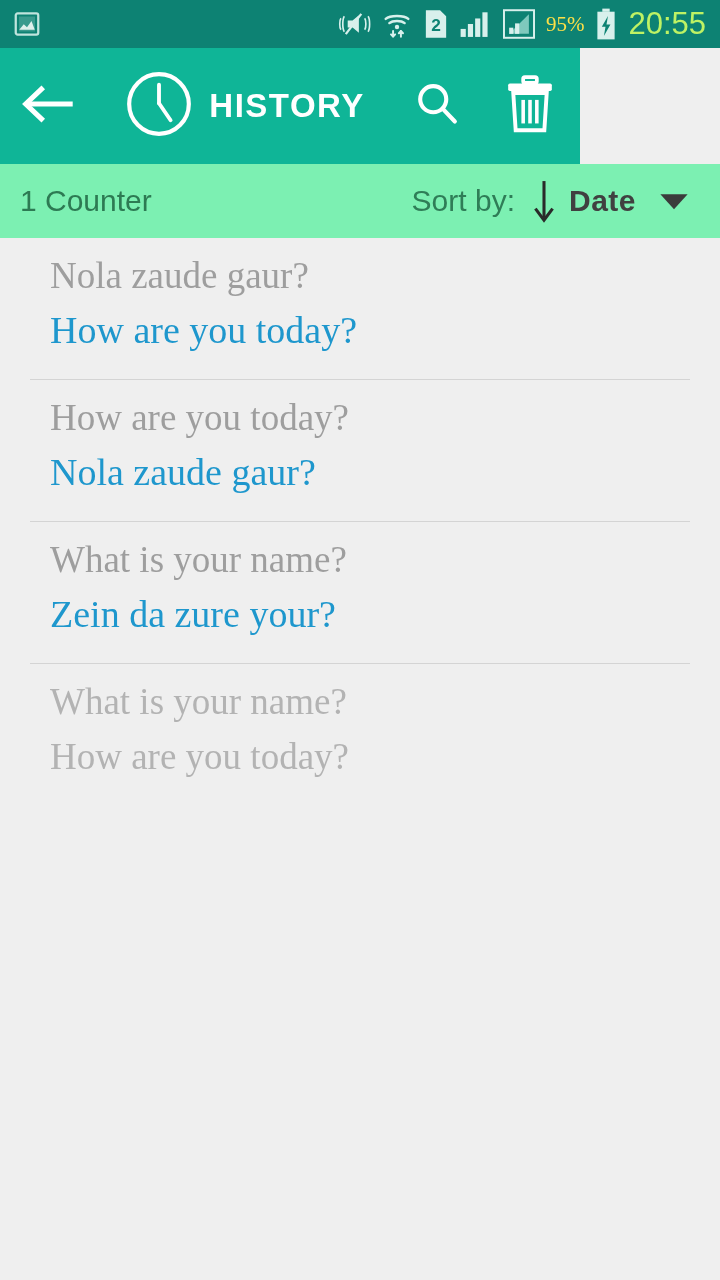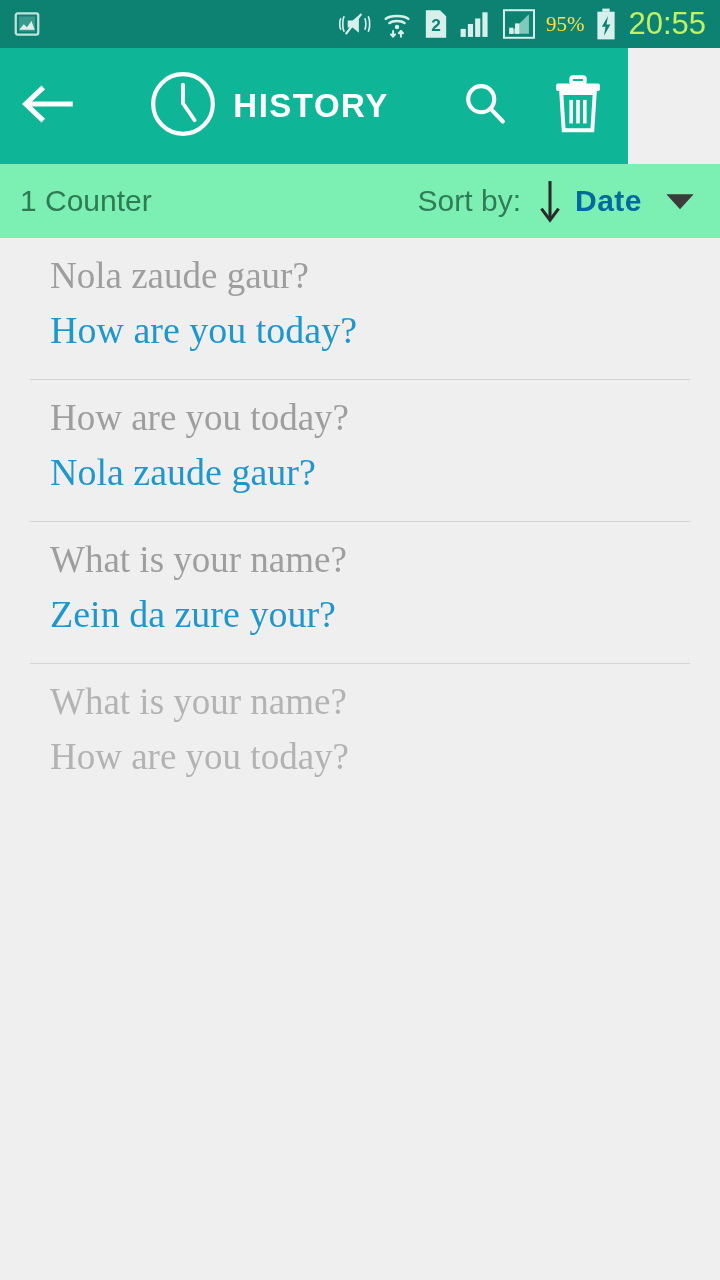--- a/index.html
+++ b/index.html
@@ -22,21 +22,21 @@
   .sb-right { margin-left:auto; display:flex; align-items:center; gap:11px; }
   .sb-icon { display:flex; align-items:center; justify-content:center; }
   .sb-text {
     color:#fde047; font-size:21px; letter-spacing:0px;
     font-family:Liberation Serif, serif;
   }
   .sb-clock { color:#bef264; font-size:31px; }
 
   
   .appbar {
-    position:absolute; left:0; top:48px; width:628px; height:116px;
+    position:absolute; left:0; top:48px; width:580px; height:116px;
     background:#0fb597;
     display:flex; align-items:center;text-align:center;
   }
   .ab-back { width:96px; display:flex; align-items:center; justify-content:center; }
   .ab-titlewrap {
     flex:1; display:flex; align-items:center; justify-content:center; gap:16px;
   }
   .ab-title {
     color:#ffffff; font-size:33px; font-weight:bold; letter-spacing:1.5px;
   }
@@ -46,25 +46,25 @@
   
   .sortbar {
     position:absolute; left:0; top:164px; width:720px; height:74px;
     background:#7cf0b2;
     display:flex; align-items:center;
   }
   .counter {
     color:#2d7a53; font-size:30px; padding-left:20px;
   }
   .sortgroup {
-    margin-left:auto; display:flex; align-items:center; padding-right:2px;
+    margin-left:auto; display:flex; align-items:center; padding-right:8px;
   }
   .sortby-label { color:#2f7d57; font-size:30px; }
   .sort-dir { margin:0 10px 0 14px; display:flex; align-items:center; }
-  .sort-value { color:#0369a1; font-size:30px; font-weight:bold; letter-spacing:0.5px; }
+  .sort-value { color:#404040; font-size:30px; font-weight:bold; letter-spacing:0.5px; }
   .sort-caret { width:76px; display:flex; align-items:center; justify-content:center; }
 
   
   .list {
     position:absolute; left:0; top:238px; width:720px; height:594px;
     overflow:hidden; background:#efefef;
   }
   .row { position:relative; padding:14px 30px 0 50px; }
   .row .src {
     font-family:"Liberation Serif", serif;

